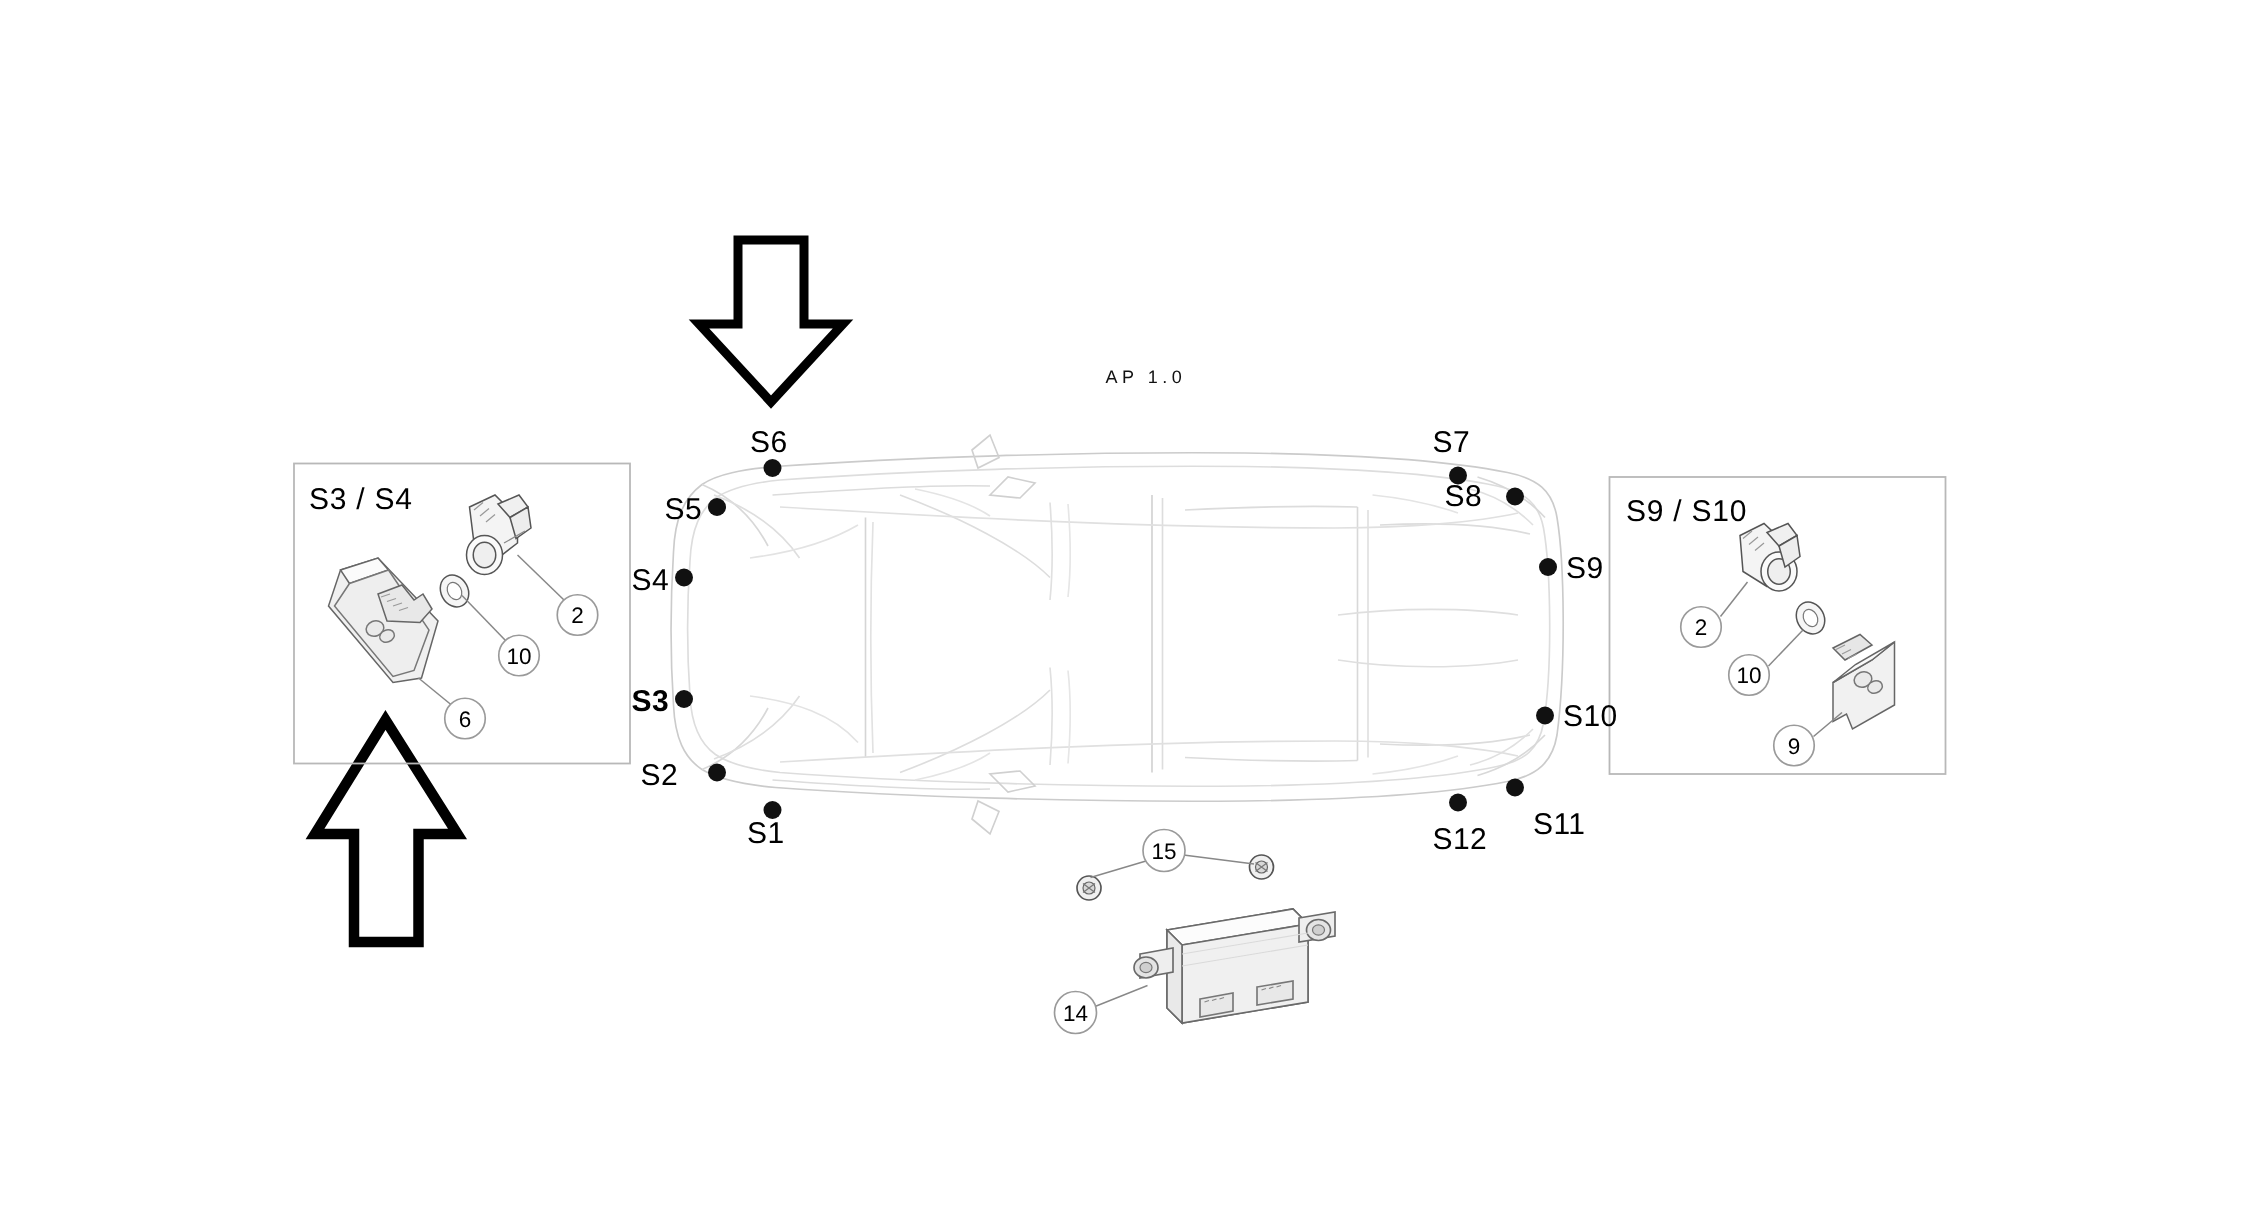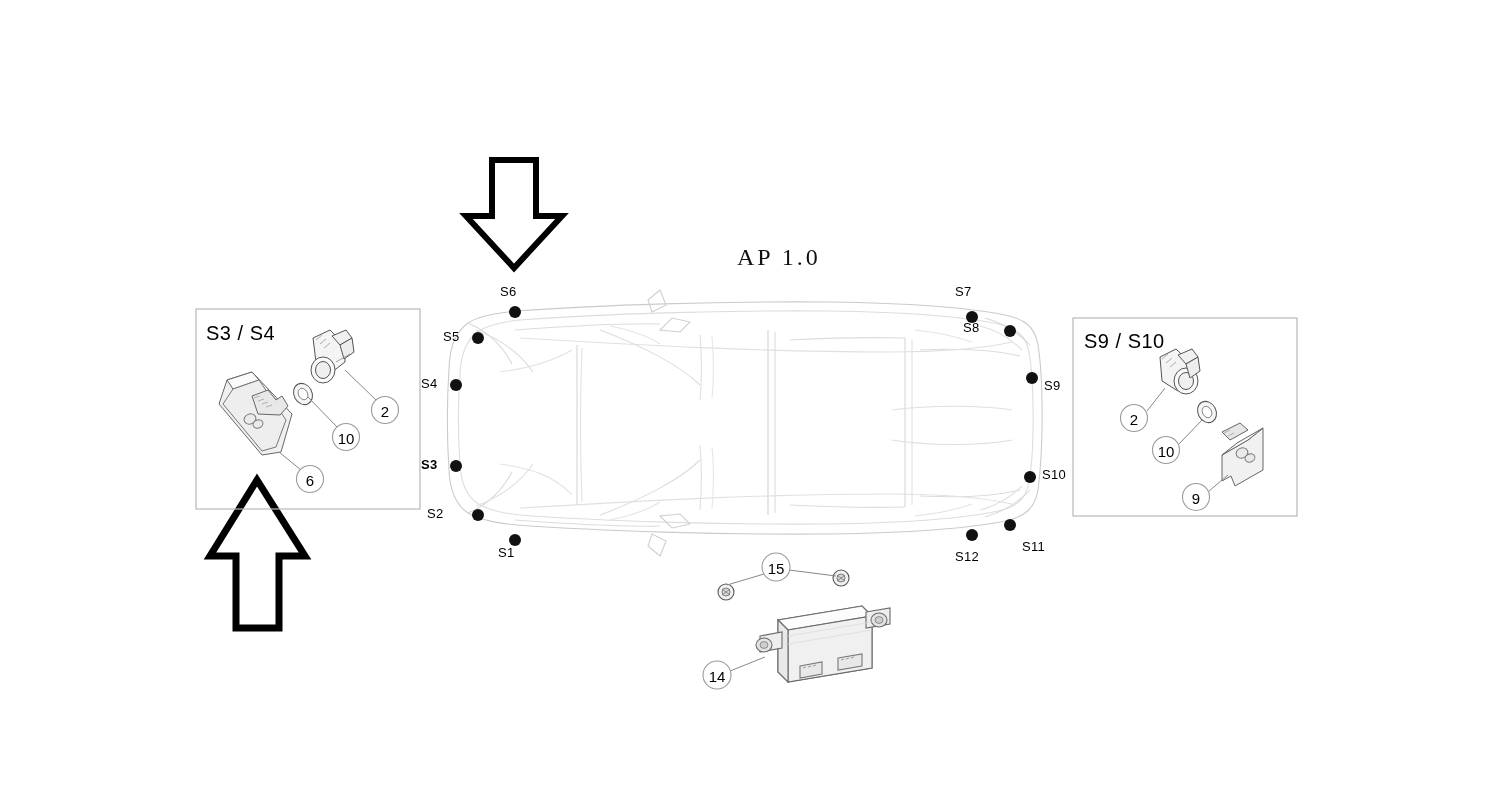--- a/index.html
+++ b/index.html
@@ -1,23 +1,23 @@
 <!DOCTYPE html>
 <html><head>
 <meta charset="utf-8">
 <style>
   html,body{margin:0;padding:0;background:#ffffff;}
   body{width:1512px;height:805px;position:relative;overflow:hidden;
        font-family:"Liberation Sans", sans-serif;}
   #stage{position:absolute;left:0;top:0;width:1512px;height:805px;}
   .svg-layer{position:absolute;left:0;top:0;width:1512px;height:805px;}
-  .lbl{position:absolute;font-size:13px;color:#000;white-space:nowrap;
+  .lbl{position:absolute;font-size:20px;color:#000;white-space:nowrap;
        font-family:"Liberation Sans", sans-serif;letter-spacing:.3px;}
-  .title{position:absolute;font-size:24px;color:#111;white-space:nowrap;
-         letter-spacing:3px;font-family:Liberation Serif, serif;}
+  .title{position:absolute;font-size:12px;color:#111;white-space:nowrap;
+         letter-spacing:3px;font-family:Liberation Sans, sans-serif;}
   .boxlabel{position:absolute;font-size:20px;color:#000;white-space:nowrap;
             letter-spacing:.5px;}
   .callout-num{font-size:15px;fill:#000;font-family:"Liberation Sans", sans-serif;
                text-anchor:middle;dominant-baseline:central;}
 </style>
 </head>
 <body>
 
 <div id="stage">
 
@@ -248,18 +248,18 @@
   <div class="boxlabel" style="left:1084px;top:330px;text-align:right;">S9 / S10</div>
 
   <div class="lbl" style="left:498px;top:545px;text-align:right;">S1</div>
   <div class="lbl" style="left:427px;top:506px;">S2</div>
   <div class="lbl" style="left:421px;top:457px;font-weight:bold;">S3</div>
   <div class="lbl" style="left:421px;top:376px;">S4</div>
   <div class="lbl" style="left:443px;top:329px;">S5</div>
   <div class="lbl" style="left:500px;top:284px;">S6</div>
   <div class="lbl" style="left:955px;top:284px;">S7</div>
   <div class="lbl" style="left:963px;top:320px;">S8</div>
-  <div class="lbl" style="left:1044px;top:368px;margin-top:10px;">S9</div>
+  <div class="lbl" style="left:1044px;top:368px;">S9</div>
   <div class="lbl" style="left:1042px;top:467px;">S10</div>
   <div class="lbl" style="left:1022px;top:539px;">S11</div>
   <div class="lbl" style="left:955px;top:549px;">S12</div>
 
 </div>
 
 </body></html>

